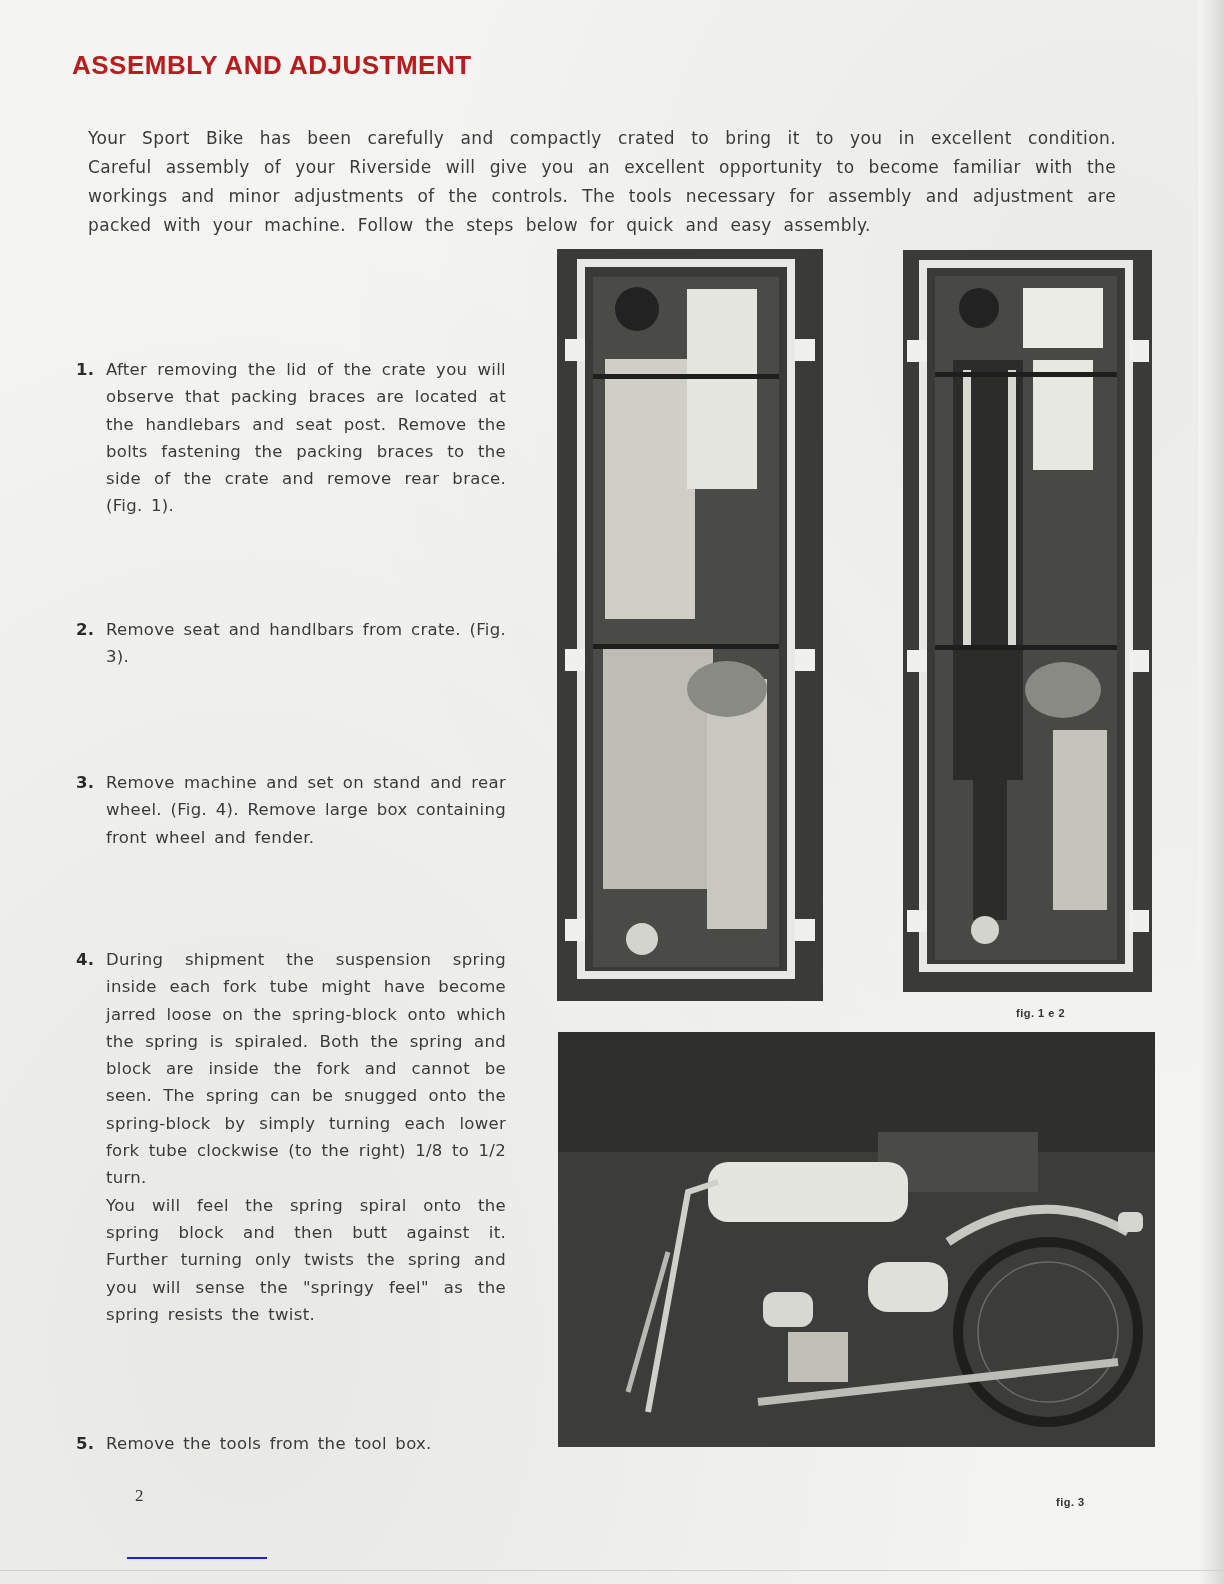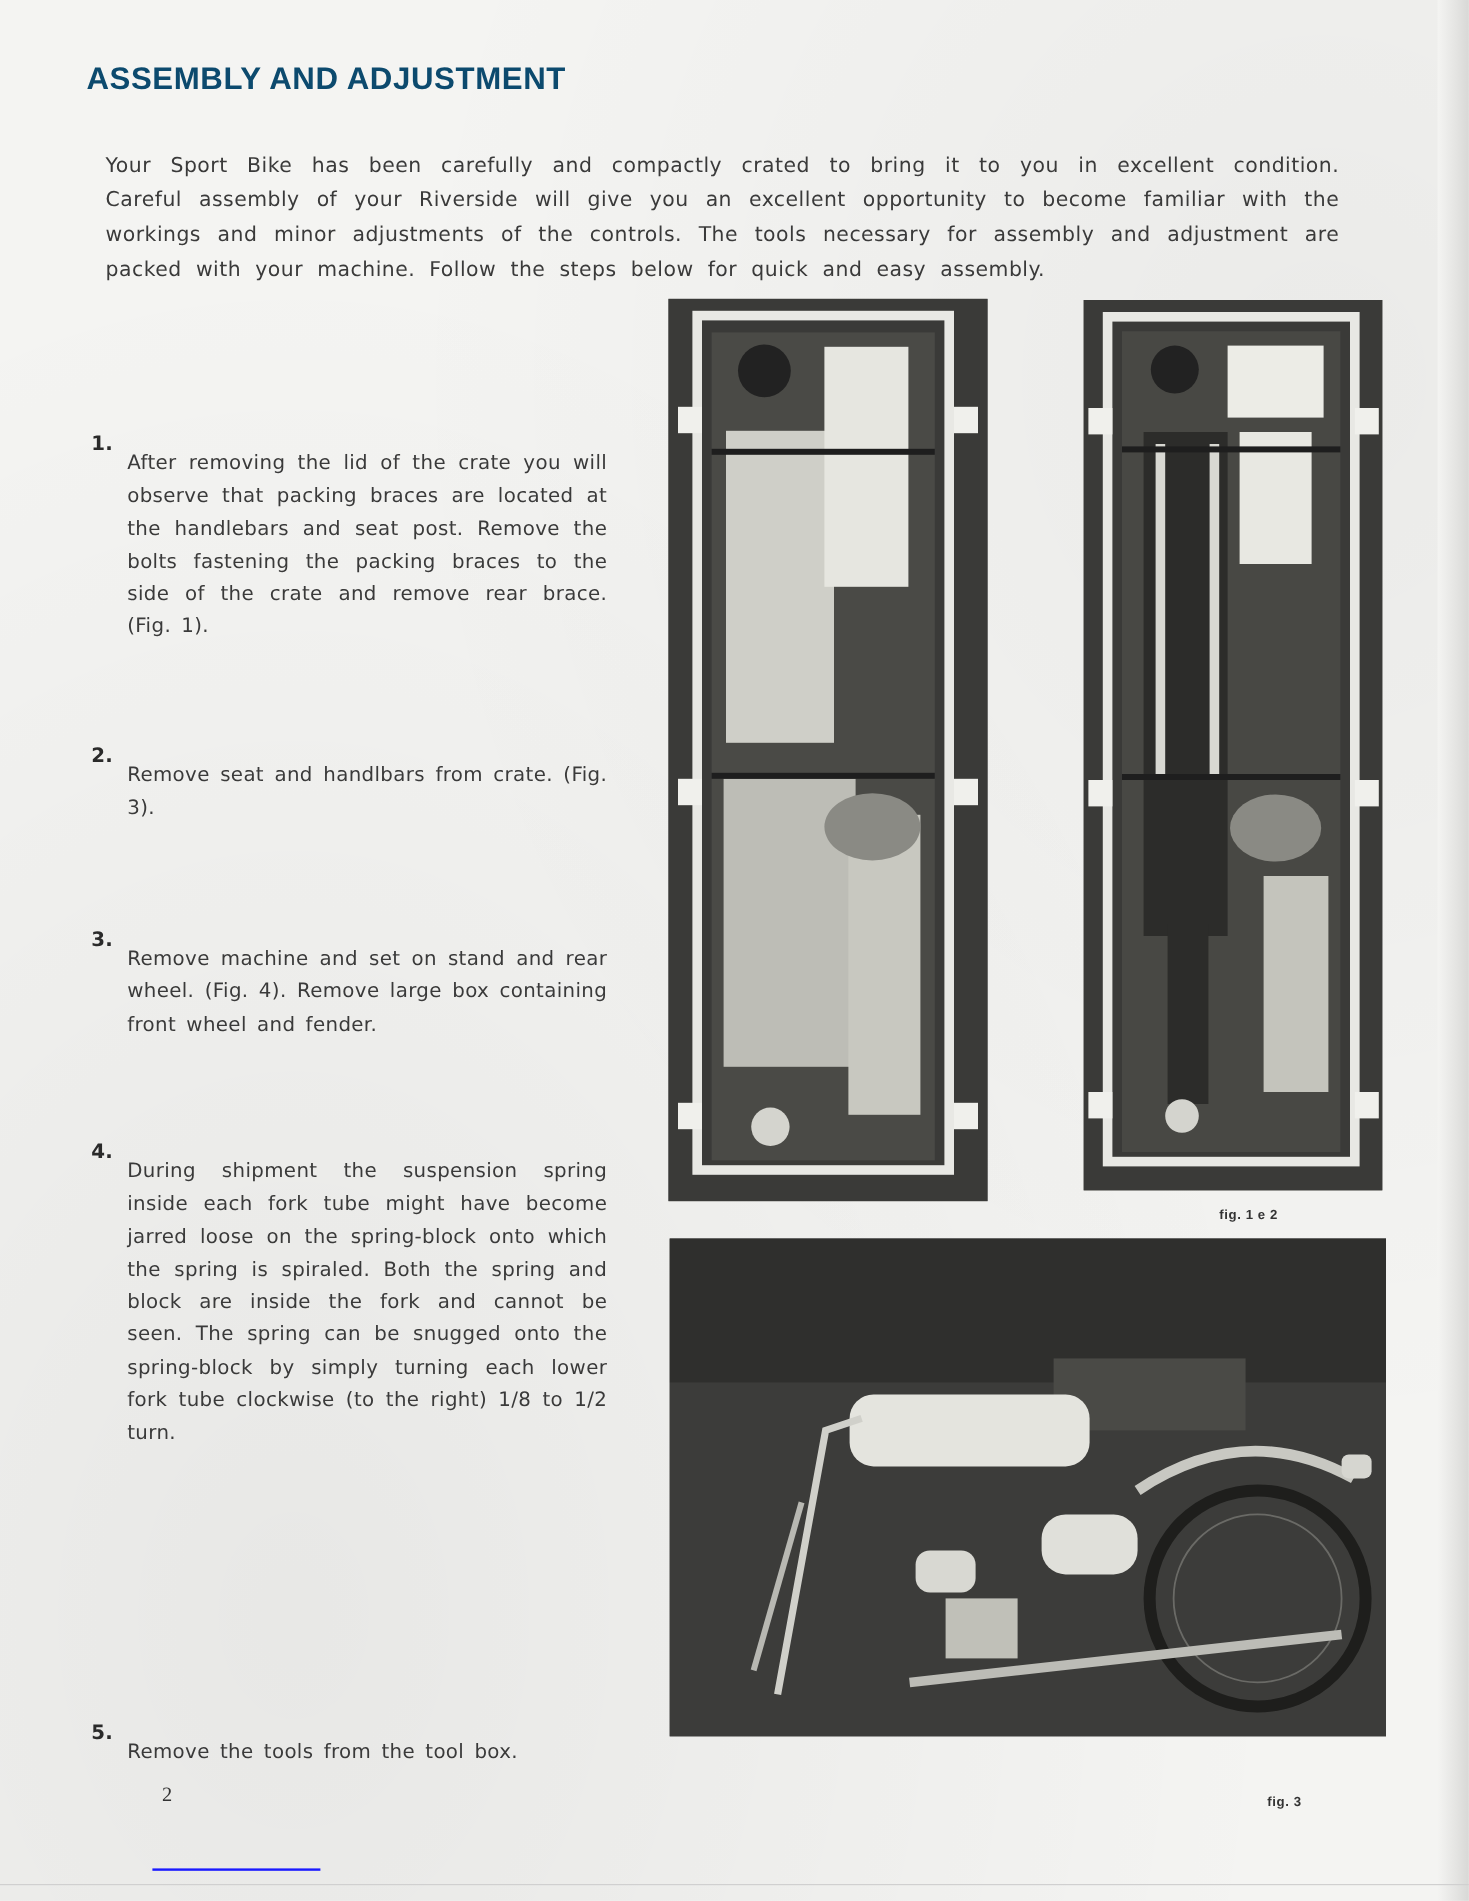--- a/index.html
+++ b/index.html
@@ -16,39 +16,39 @@
         radial-gradient(ellipse at 90% 20%, rgba(0,0,0,0.04), transparent 50%);
       pointer-events: none;
     }
     .right-edge {
       position: absolute; top: 0; right: 0; width: 26px; height: 1584px;
       background: linear-gradient(90deg, #f4f4f2, #e4e4e2 60%, #d8d8d6);
     }
     .title {
       position: absolute; left: 72px; top: 50px;
       font-family: "Liberation Sans", sans-serif; font-weight: bold;
-      font-size: 26px; letter-spacing: 0.5px; color: #0c4a6e;
+      font-size: 26px; letter-spacing: 0.5px; color: #b91c1c;
       margin: 0;
     }
     .intro {
       position: absolute; left: 72px; top: 108px; width: 1028px;
       font-size: 17px; line-height: 29px; text-align: justify;
       letter-spacing: 0.4px; word-spacing: 6px; color: #3a3a3a;
       margin: 16px;
     }
     .step {
       position: absolute; left: 76px; width: 430px;
       font-size: 16.5px; line-height: 27.3px; color: #3a3a3a;
       letter-spacing: 0.3px;
     }
     .step .num {
       position: absolute; left: 0; top: 0; font-weight: bold; color: #2a2a2a;
     }
     .step .text {
-      margin-left: 30px; text-align: justify; word-spacing: 3px; display: block; margin-top: 16px;
+      margin-left: 30px; text-align: justify; word-spacing: 3px; display: block;
     }
     .step .text p { margin: 0; }
     .photo {
       position: absolute; background: #2e2e2c; overflow: hidden;
     }
     .photo svg { width: 100%; height: 100%; display: block; }
     .caption {
       position: absolute; font-family: "Liberation Sans", sans-serif;
       font-weight: bold; font-size: 11px; color: #333; letter-spacing: 0.5px;
     }
@@ -87,20 +87,21 @@
 
 <div class="step" style="top:769px;">
   <span class="num">3.</span>
   <span class="text">Remove machine and set on stand and rear wheel. (Fig. 4). Remove large box containing front wheel and fender.</span>
 </div>
 
 <div class="step" style="top:946px;">
   <span class="num">4.</span>
   <span class="text">
     <p>During shipment the suspension spring inside each fork tube might have become jarred loose on the spring-block onto which the spring is spiraled. Both the spring and block are inside the fork and cannot be seen. The spring can be snugged onto the spring-block by simply turning each lower fork tube clockwise (to the right) 1/8 to 1/2 turn.</p>
+    <p>You will feel the spring spiral onto the spring block and then butt against it. Further turning only twists the spring and you will sense the "springy feel" as the spring resists the twist.</p>
   </span>
 </div>
 
 <div class="step" style="top:1430px;">
   <span class="num">5.</span>
   <span class="text">Remove the tools from the tool box.</span>
 </div>
 
 <div class="photo" style="left:557px; top:249px; width:266px; height:752px;">
   <svg viewBox="0 0 266 752" preserveAspectRatio="none">

